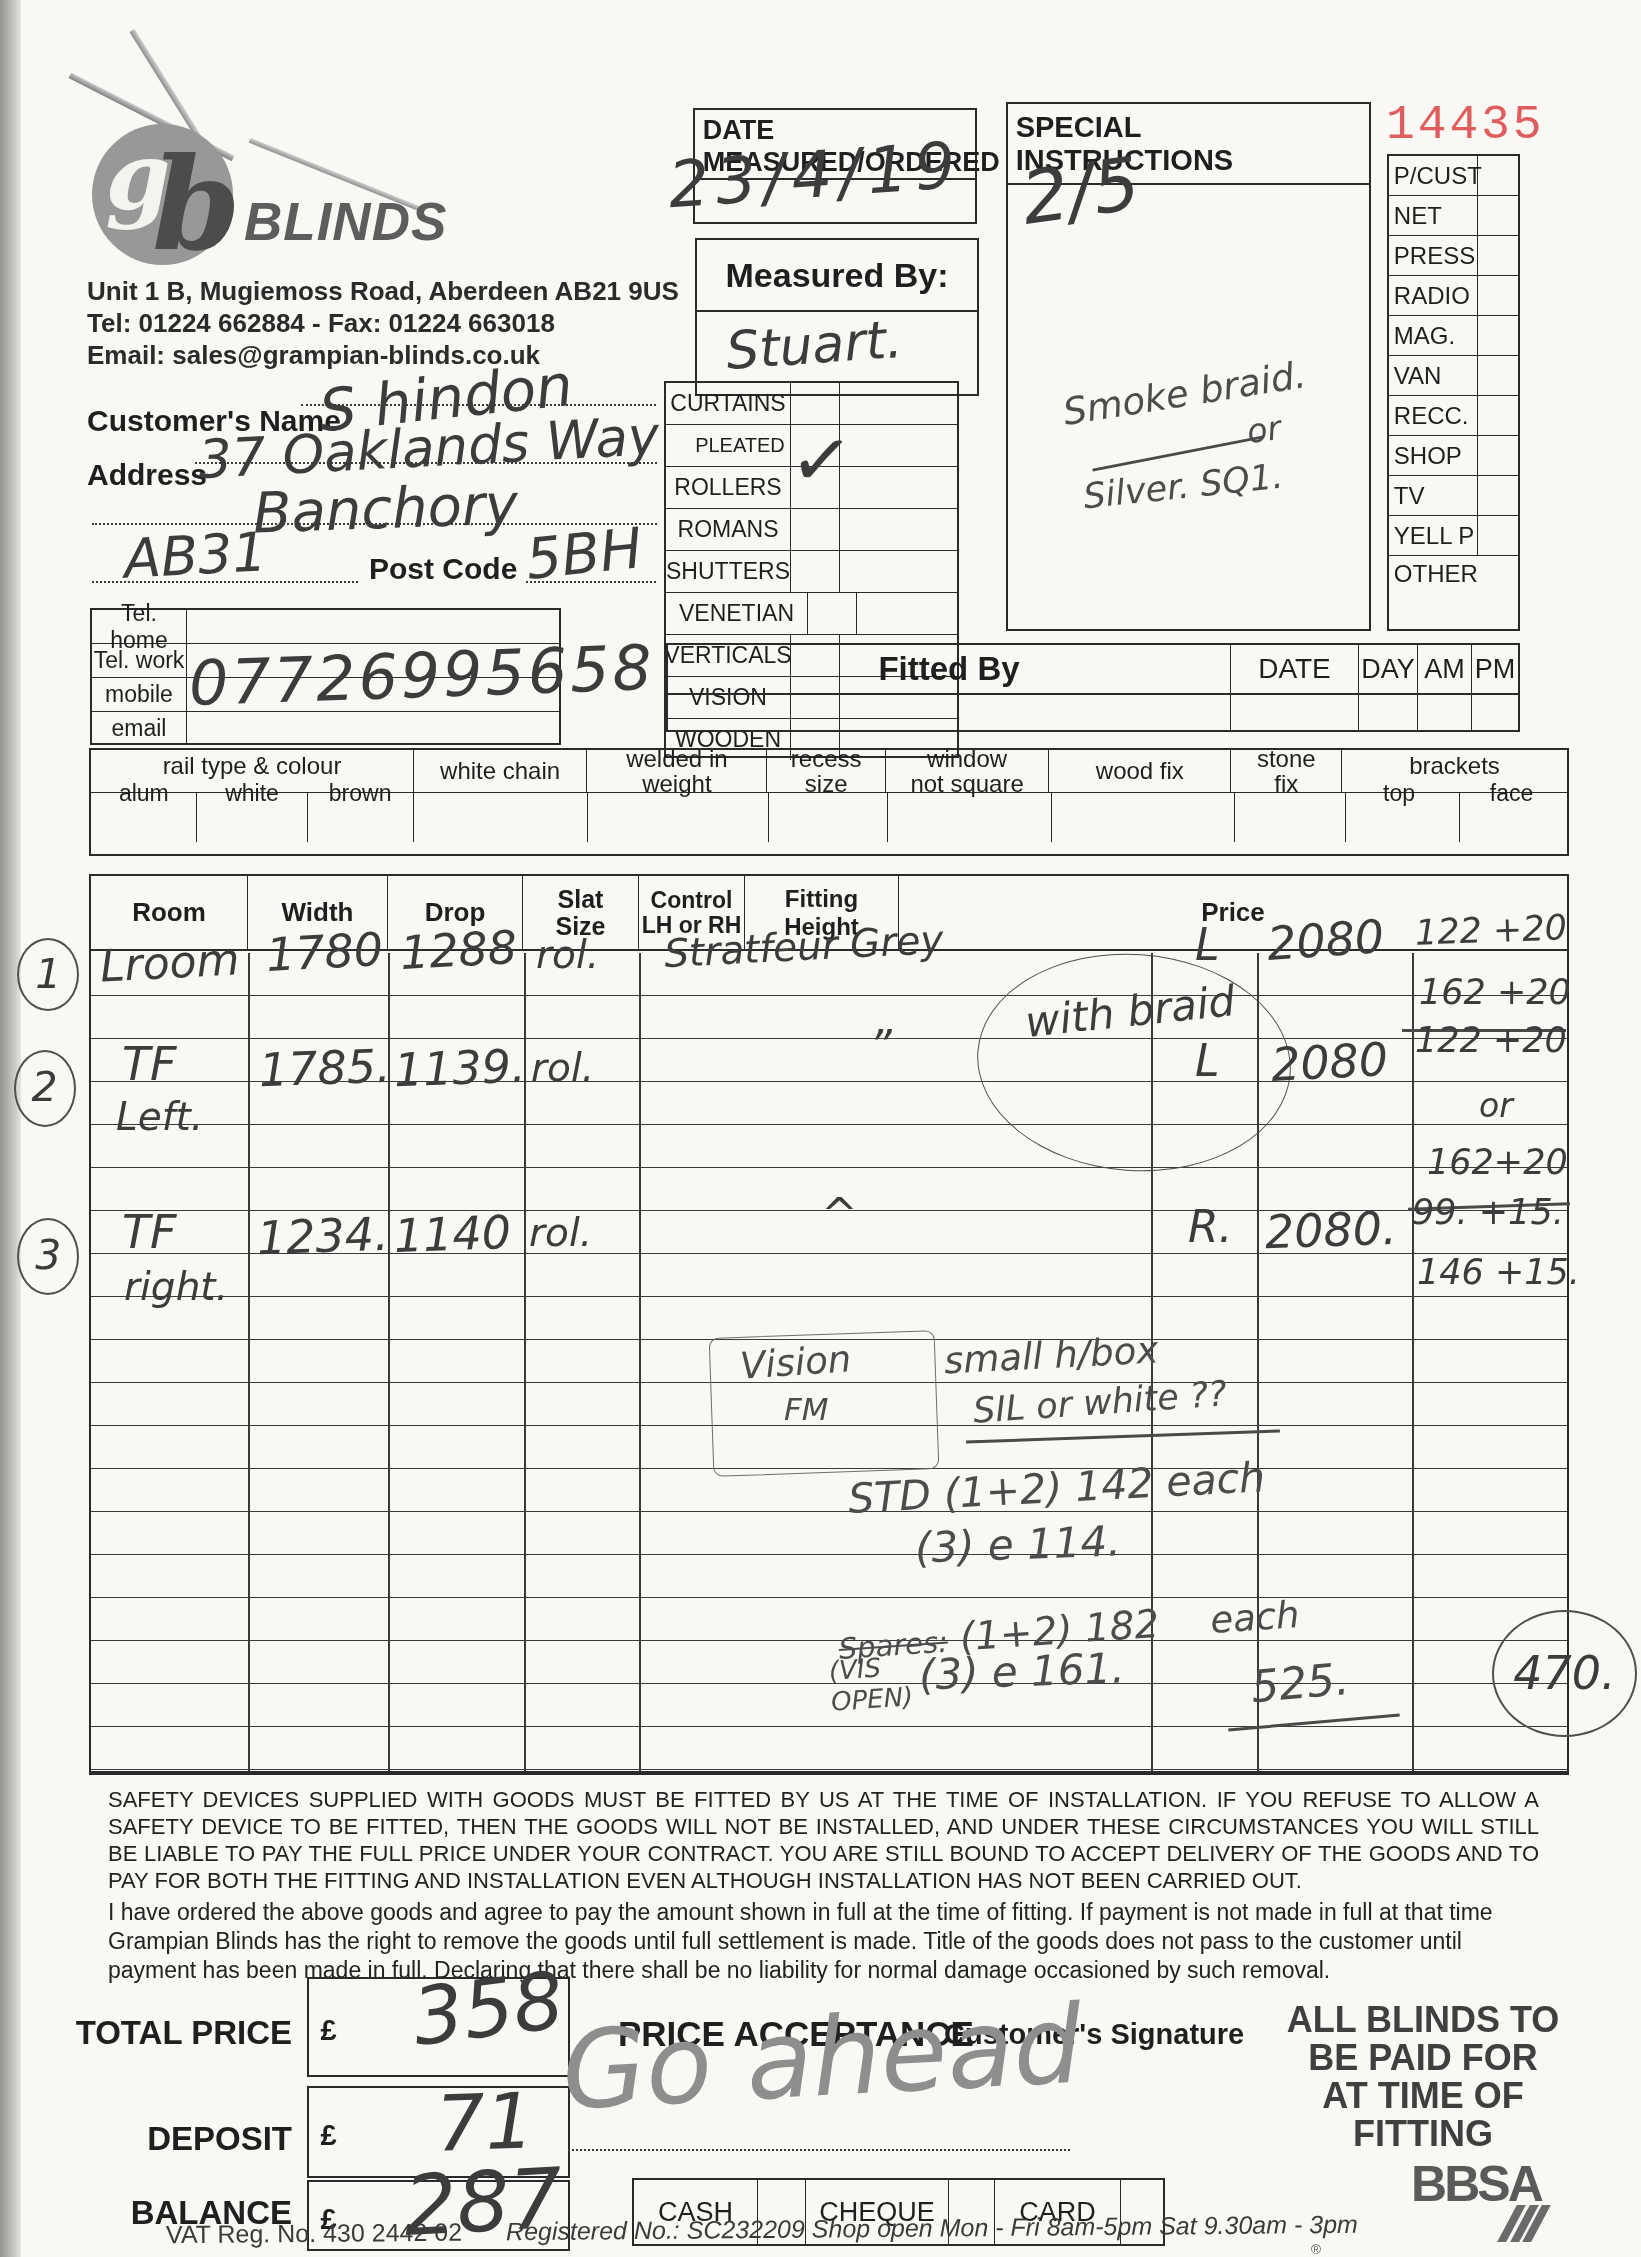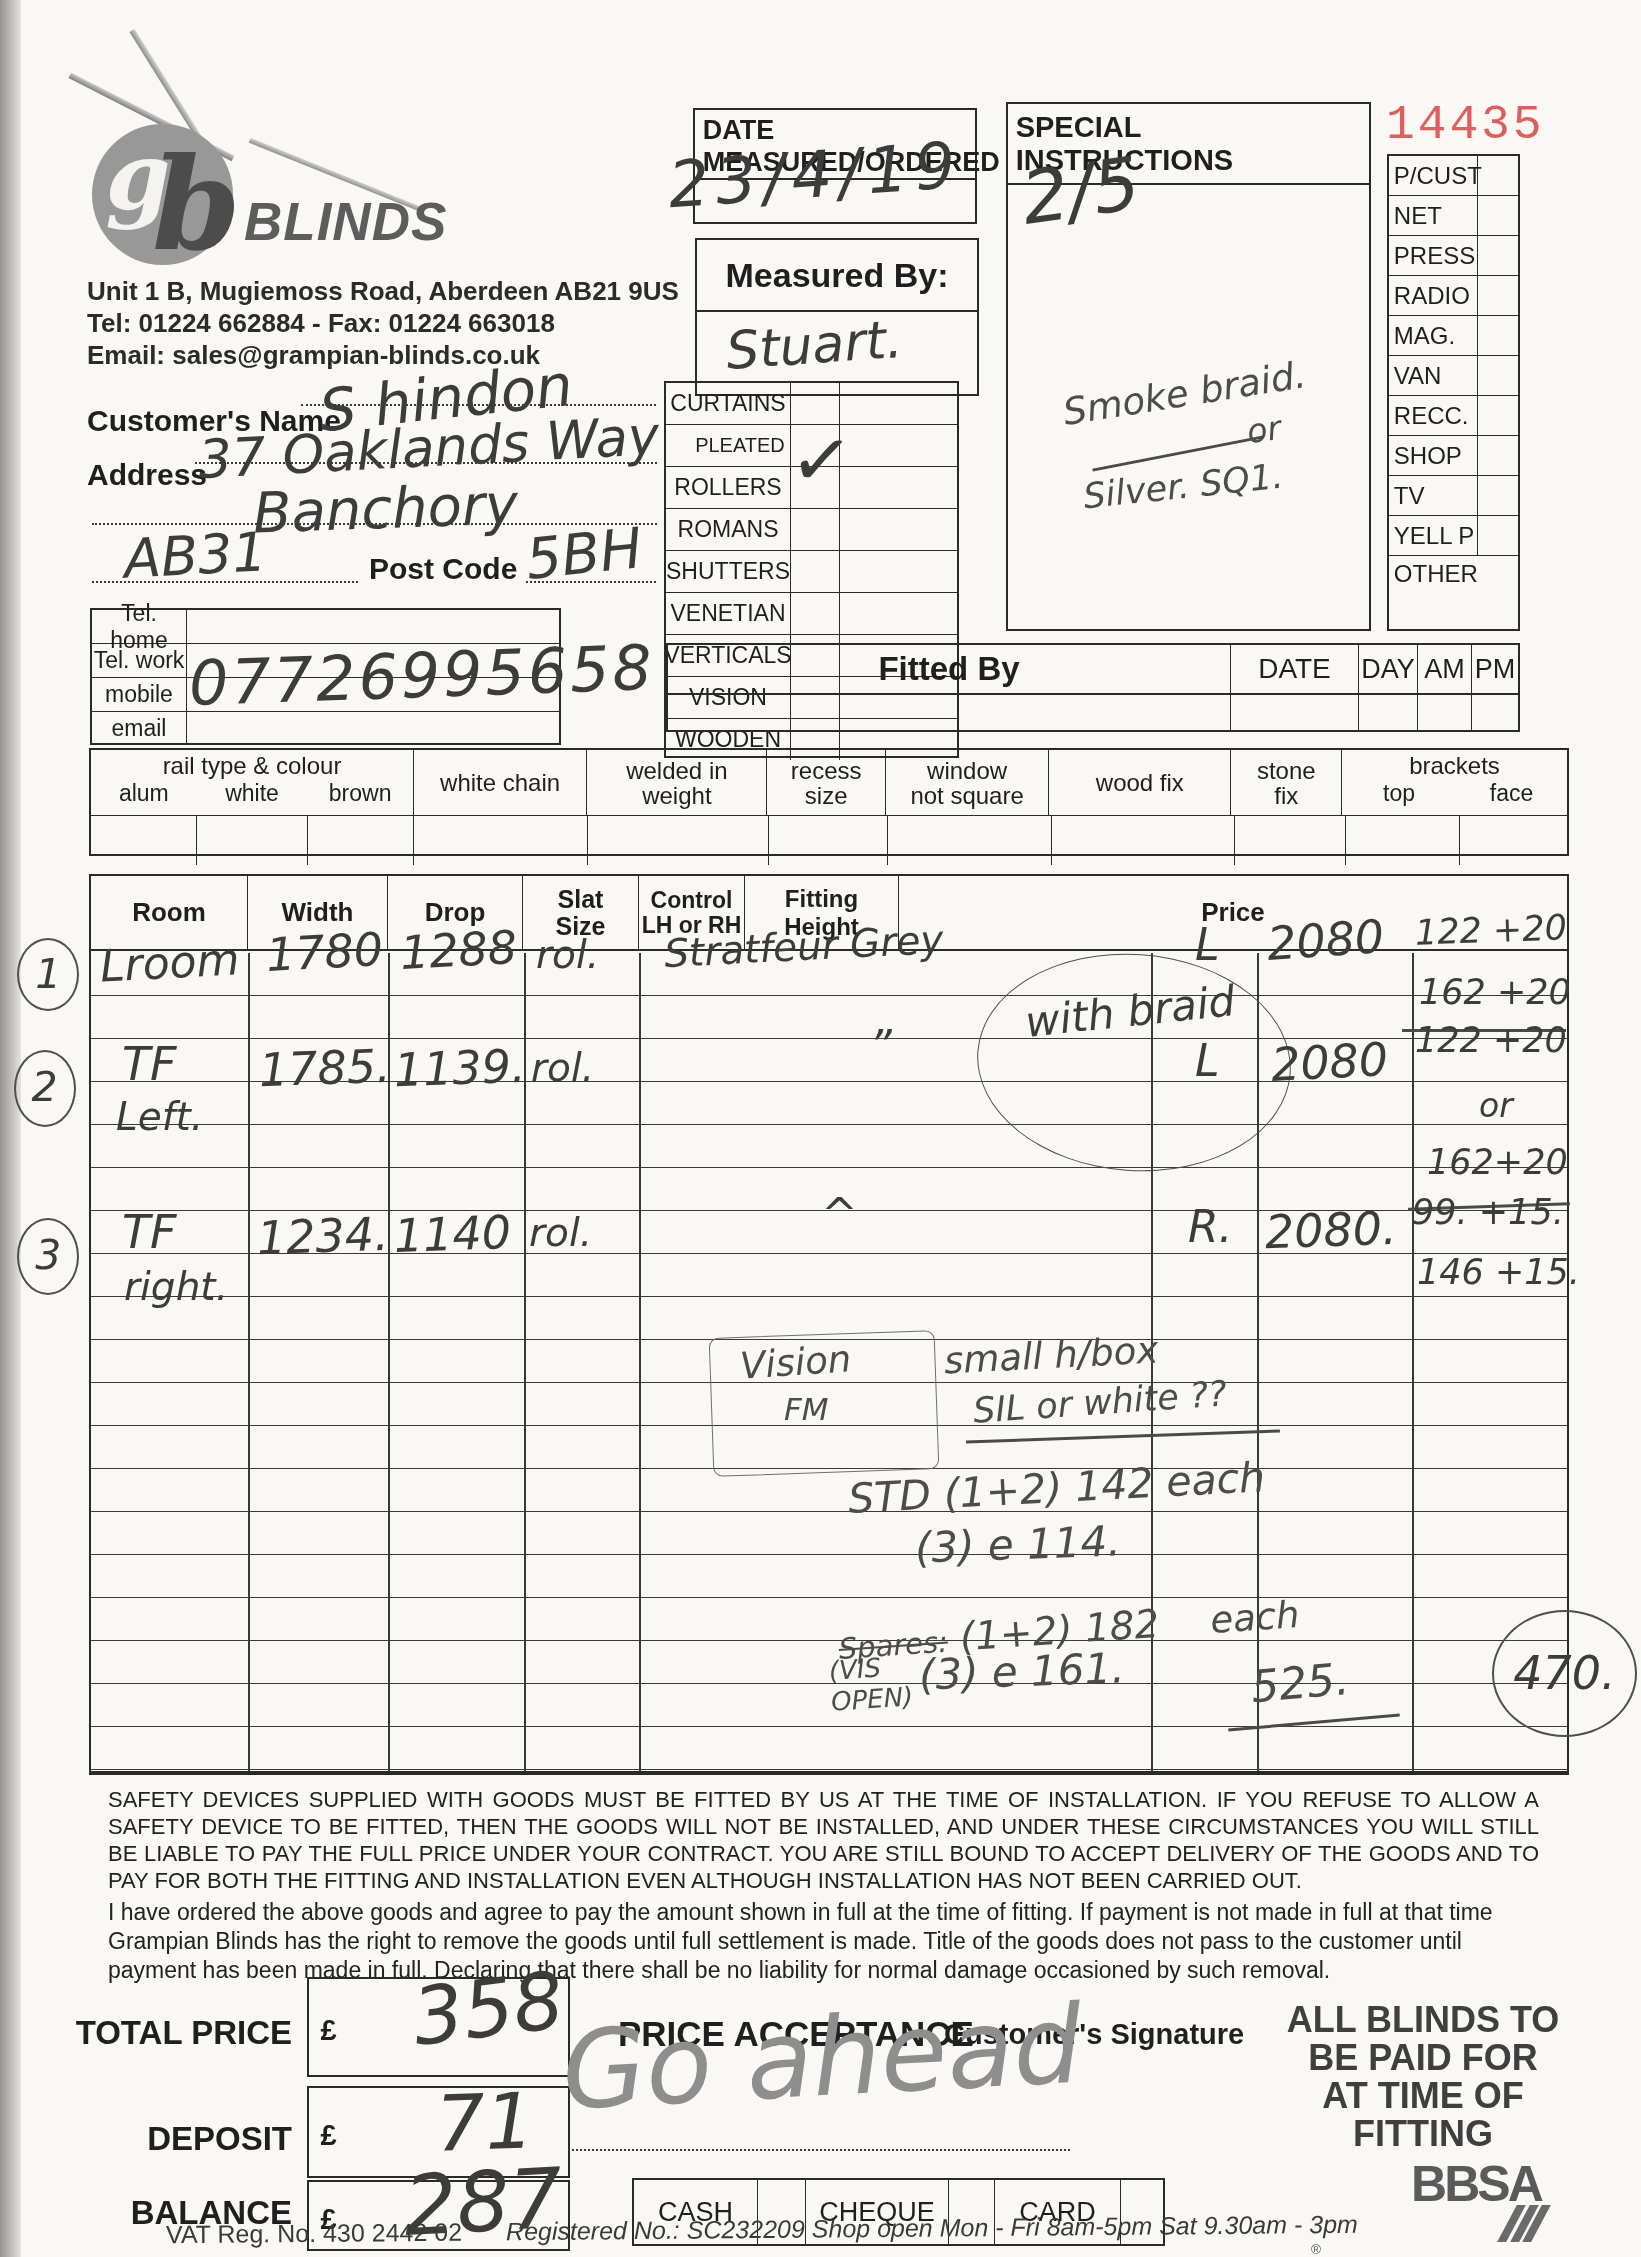--- a/index.html
+++ b/index.html
@@ -172,21 +172,21 @@
         <div class="cell" style="width:125px;font-size:23px;">ROMANS</div>
         <div class="cell" style="width:49px;"></div>
         <div class="cell" style="flex:1;"></div>
       </div>
     <div class="trow" style="height:42px;">
         <div class="cell" style="width:125px;font-size:23px;">SHUTTERS</div>
         <div class="cell" style="width:49px;"></div>
         <div class="cell" style="flex:1;"></div>
       </div>
     <div class="trow" style="height:42px;">
-        <div class="cell" style="width:125px;font-size:23px;">VENETIAN</div>
+        <div class="cell" style="width:142px;font-size:23px;">VENETIAN</div>
         <div class="cell" style="width:49px;"></div>
         <div class="cell" style="flex:1;"></div>
       </div>
     <div class="trow" style="height:42px;">
         <div class="cell" style="width:125px;font-size:23px;">VERTICALS</div>
         <div class="cell" style="width:49px;"></div>
         <div class="cell" style="flex:1;"></div>
       </div>
     <div class="trow" style="height:42px;">
         <div class="cell" style="width:125px;font-size:23px;">VISION</div>
@@ -212,21 +212,21 @@
     <div class="row" style="height:36px;">
       <div class="cell" style="width:563px;"></div>
       <div class="cell" style="width:128px;"></div>
       <div class="cell" style="width:59px;"></div>
       <div class="cell" style="width:54px;"></div>
       <div class="cell" style="flex:1;"></div>
     </div>
   </div>
 
   <div class="bx" style="left:89px;top:748px;width:1480px;height:108px;">
-    <div class="row" style="height:66px;border-bottom:1.9px solid #2a2a2a;">
+    <div class="row" style="height:43px;border-bottom:1.9px solid #2a2a2a;">
       <div class="cell" style="width:323px;flex-direction:column;justify-content:flex-start;padding-top:1.9px;">
         <div style="font-size:24px;">rail type &amp; colour</div>
         <div style="display:flex;width:100%;font-size:23px;">
           <span style="width:106px;">alum</span>
           <span style="width:111px;">white</span>
           <span style="width:106px;">brown</span>
         </div>
       </div>
       <div class="cell" style="width:174px;font-size:24px;">white chain</div>
       <div class="cell pre" style="width:181px;font-size:24px;line-height:25px;">welded in

